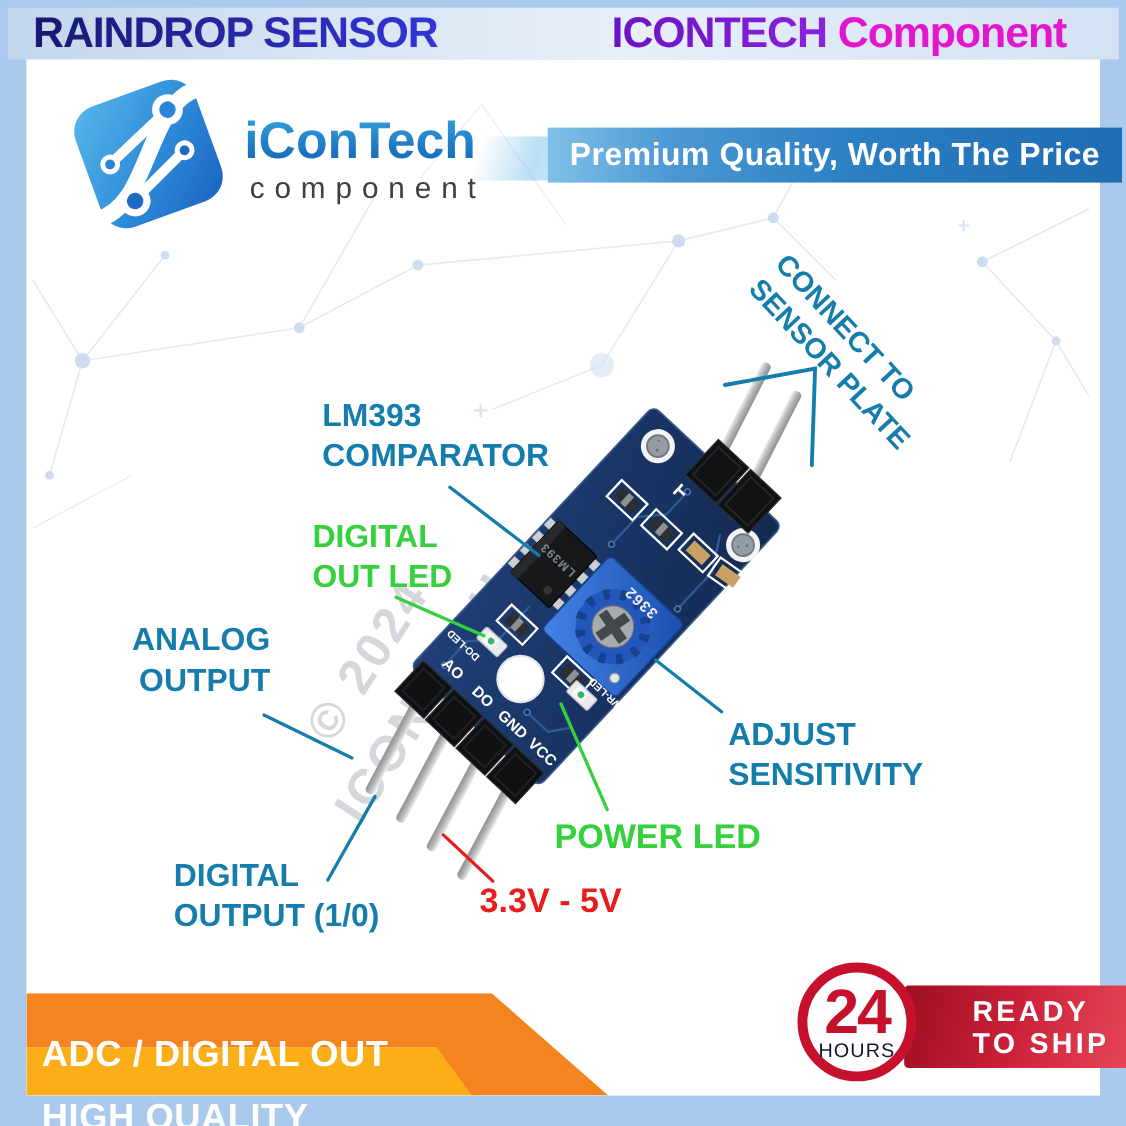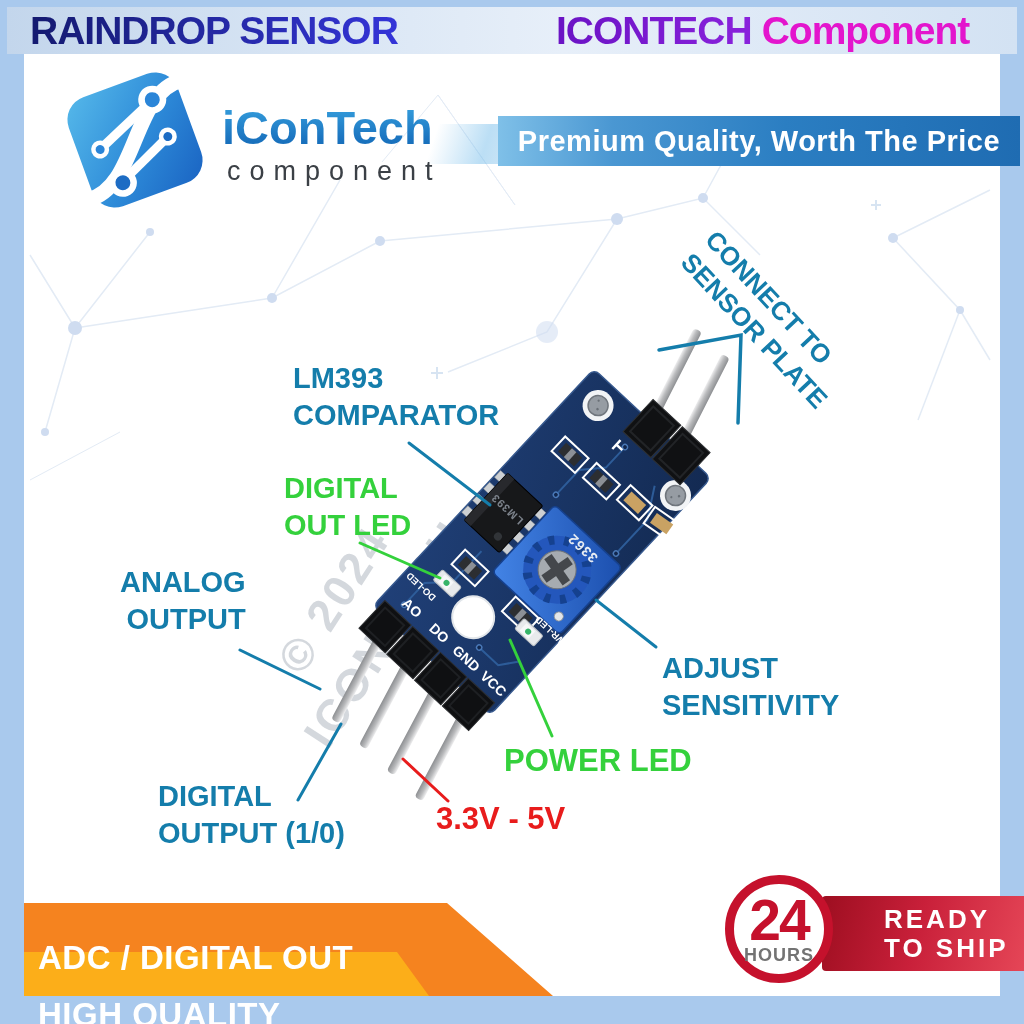--- a/index.html
+++ b/index.html
@@ -68,21 +68,21 @@
     left:822px;top:896px;width:153px;height:75px;border-radius:4px 10px 10px 4px;
     background:linear-gradient(105deg,#9d0e20 0%,#c9203a 45%,#e84a5a 100%);
     display:flex;flex-direction:column;justify-content:center;padding-left:62px;box-sizing:content-box;
   }
   .badge-rect .l{color:#fff;font-weight:bold;font-size:26px;line-height:29px;letter-spacing:3px;white-space:nowrap;}
   .badge-circle{
     left:725px;top:875px;width:90px;height:90px;background:#fff;border:9px solid #c5112c;border-radius:50%;
     display:flex;flex-direction:column;align-items:center;justify-content:center;
   }
   .badge-circle .n{color:#c5112c;font-size:57px;font-weight:900;line-height:52px;letter-spacing:-2px;}
-  .badge-circle .h{color:#737373;font-size:18px;font-weight:bold;letter-spacing:1px;line-height:18px;}
+  .badge-circle .h{color:#0f172a;font-size:18px;font-weight:normal;letter-spacing:1px;line-height:18px;}
   svg text{font-family:"Liberation Sans","DejaVu Sans",sans-serif;}
 </style>
 </head>
 <body>
 
 <div class="abs topbar"></div>
 <div class="abs product-title">RAINDROP SENSOR</div>
 <div class="abs brand-head">
   <span class="b1">ICONTECH</span><span class="b2">Component</span>
 </div>

